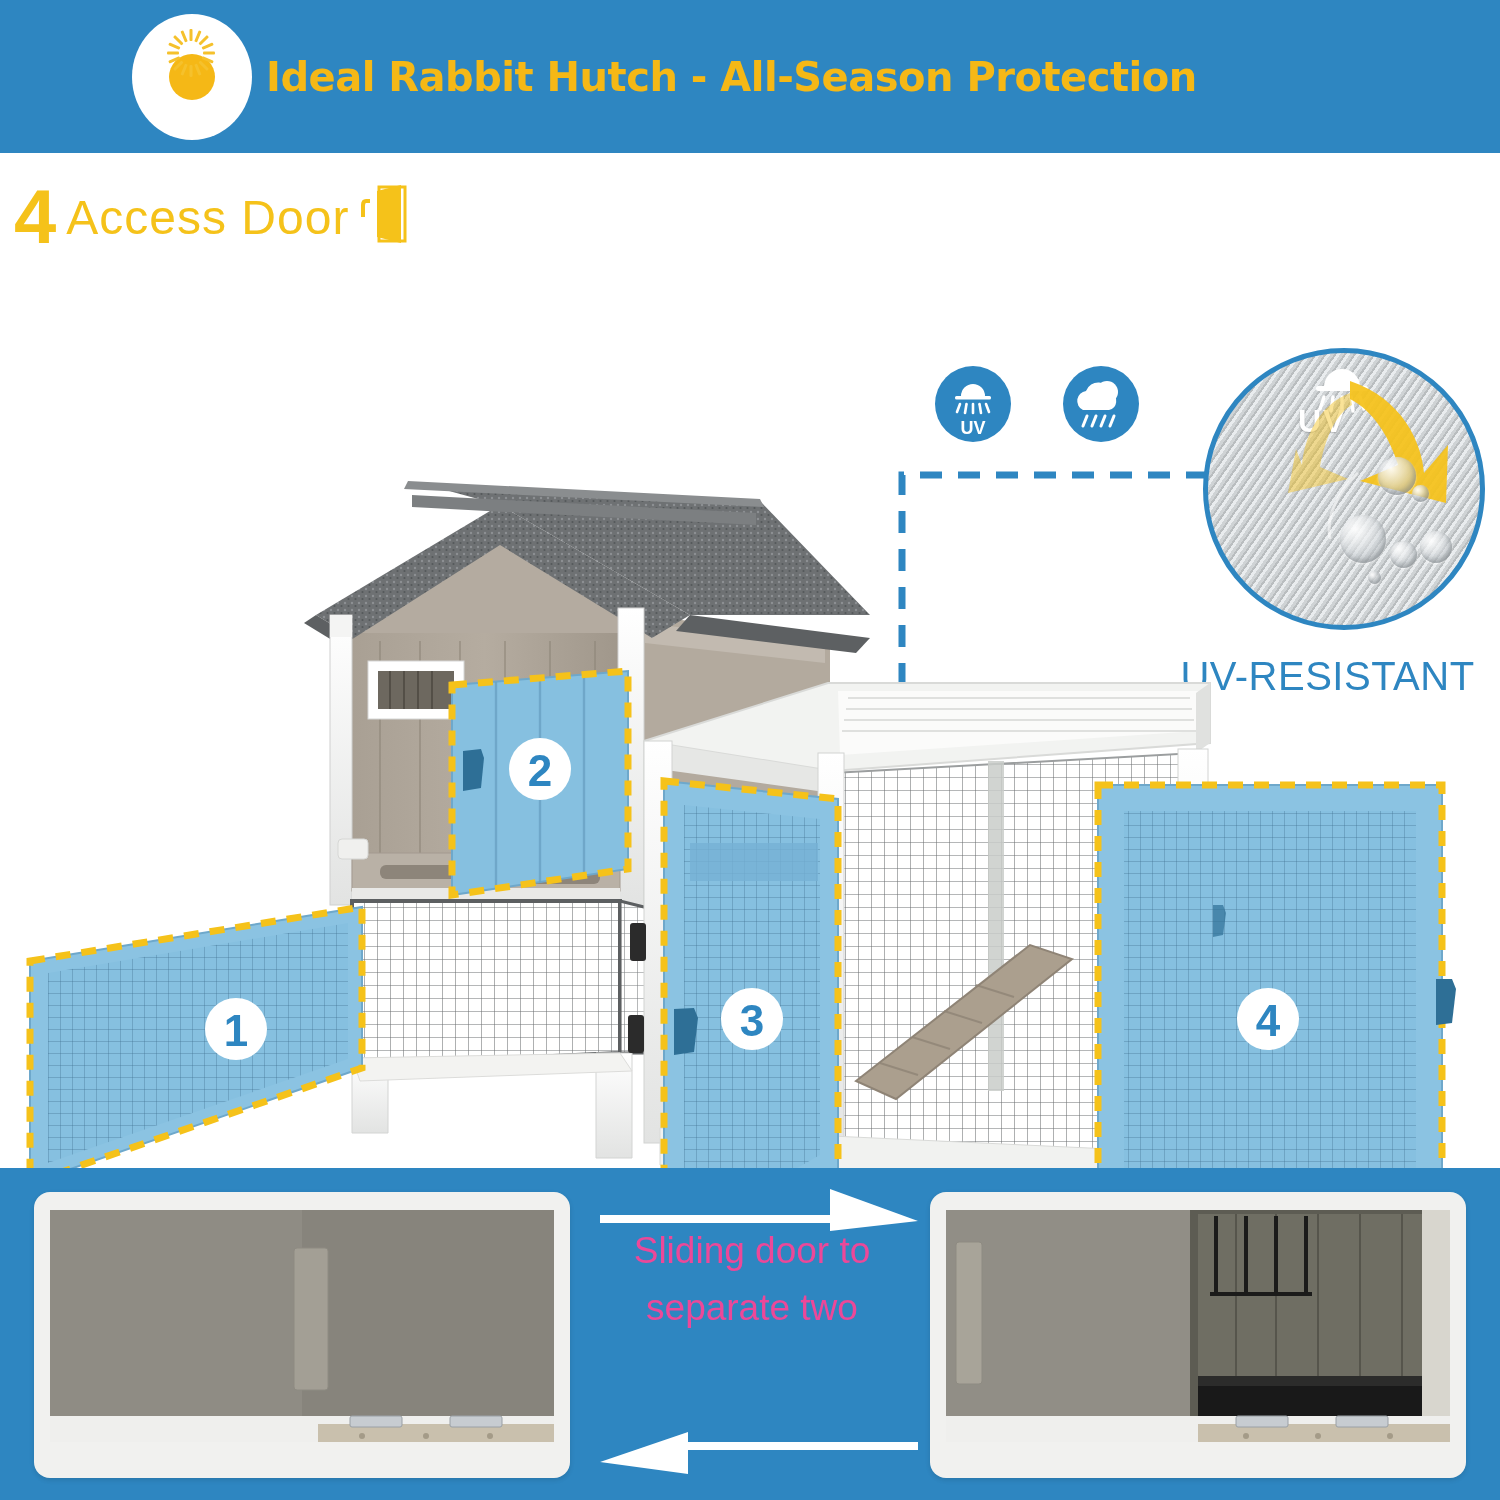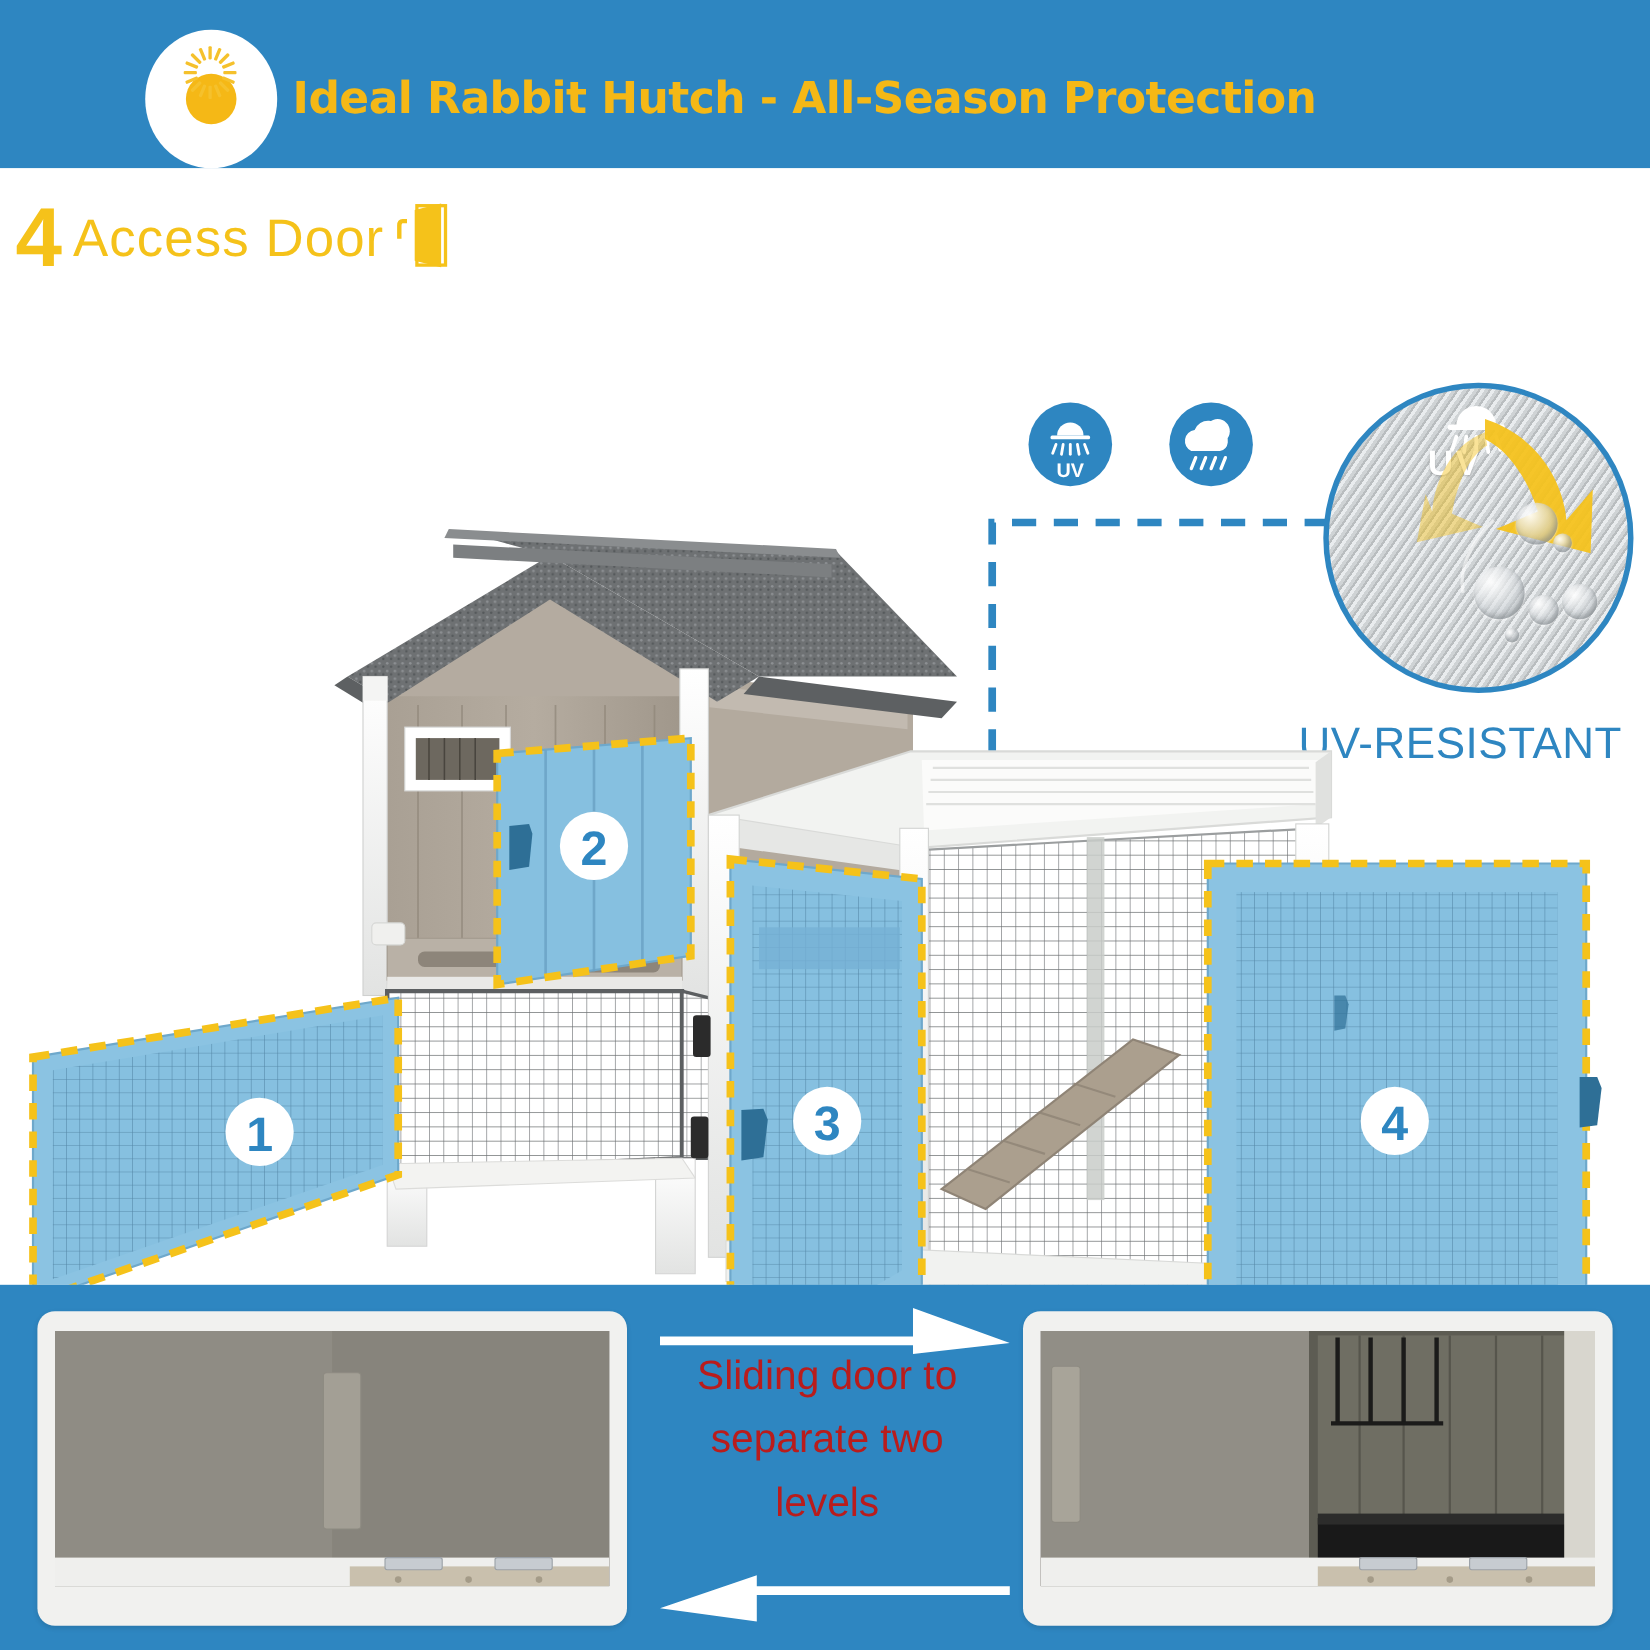--- a/index.html
+++ b/index.html
@@ -9,21 +9,21 @@
     font-family:"Liberation Sans", sans-serif;
     overflow:hidden;
     position:relative;
   }
   .page{position:relative;width:1500px;height:1500px;}
 
   
   .header{
     position:absolute;left:0;top:0;width:1500px;height:153px;
     background:#2e86c1;
-    display:flex;align-items:flex-end;
+    display:flex;align-items:center;
   }
   .header-inner{display:flex;align-items:center;padding-left:132px;}
   .sun-badge{
     width:120px;height:126px;border-radius:50%;
     background:#ffffff;position:relative;flex:0 0 auto;
     margin-right:14px;
   }
   .sun-core{
     position:absolute;left:50%;top:50%;transform:translate(-50%,-50%);
     width:46px;height:46px;border-radius:50%;background:#f5b816;
@@ -103,21 +103,21 @@
     position:absolute;top:24px;width:536px;height:286px;
     background:#f1f1ef;border-radius:16px;overflow:hidden;
     box-shadow:0 2px 5px rgba(0,0,0,.12);
   }
   .photo-left{left:34px;}
   .photo-right{left:930px;}
   .photo-inner{position:absolute;left:16px;top:18px;right:16px;bottom:36px;overflow:hidden;background:#8d8a83;}
 
   .slide-text{
     position:absolute;left:592px;top:1222px;width:320px;
-    color:#b91c1c;text-align:center;font-size:37px;line-height:1.55;
+    color:#ec4899;text-align:center;font-size:37px;line-height:1.55;
     font-family:"Liberation Sans", sans-serif;
   }
   .arrow-top{position:absolute;left:600px;top:1185px;}
   .arrow-bot{position:absolute;left:600px;top:1428px;}
 </style>
 </head>
 <body>
 
 <div class="page">
 
@@ -481,20 +481,19 @@
     </div>
   </div>
 
   <svg class="arrow-top" width="320" height="52" viewBox="0 0 320 52">
     <polygon points="0,30 230,30 230,4 318,36 230,46 230,38 0,38" fill="#ffffff"></polygon>
   </svg>
 
   <div class="slide-text">
     <div>Sliding door to</div>
     <div>separate two</div>
-    <div>levels</div>
   </div>
 
   <svg class="arrow-bot" width="320" height="52" viewBox="0 0 320 52">
     <polygon points="318,14 88,14 88,4 0,34 88,46 88,22 318,22" fill="#ffffff"></polygon>
   </svg>
 
 </div>
 
 </body></html>

